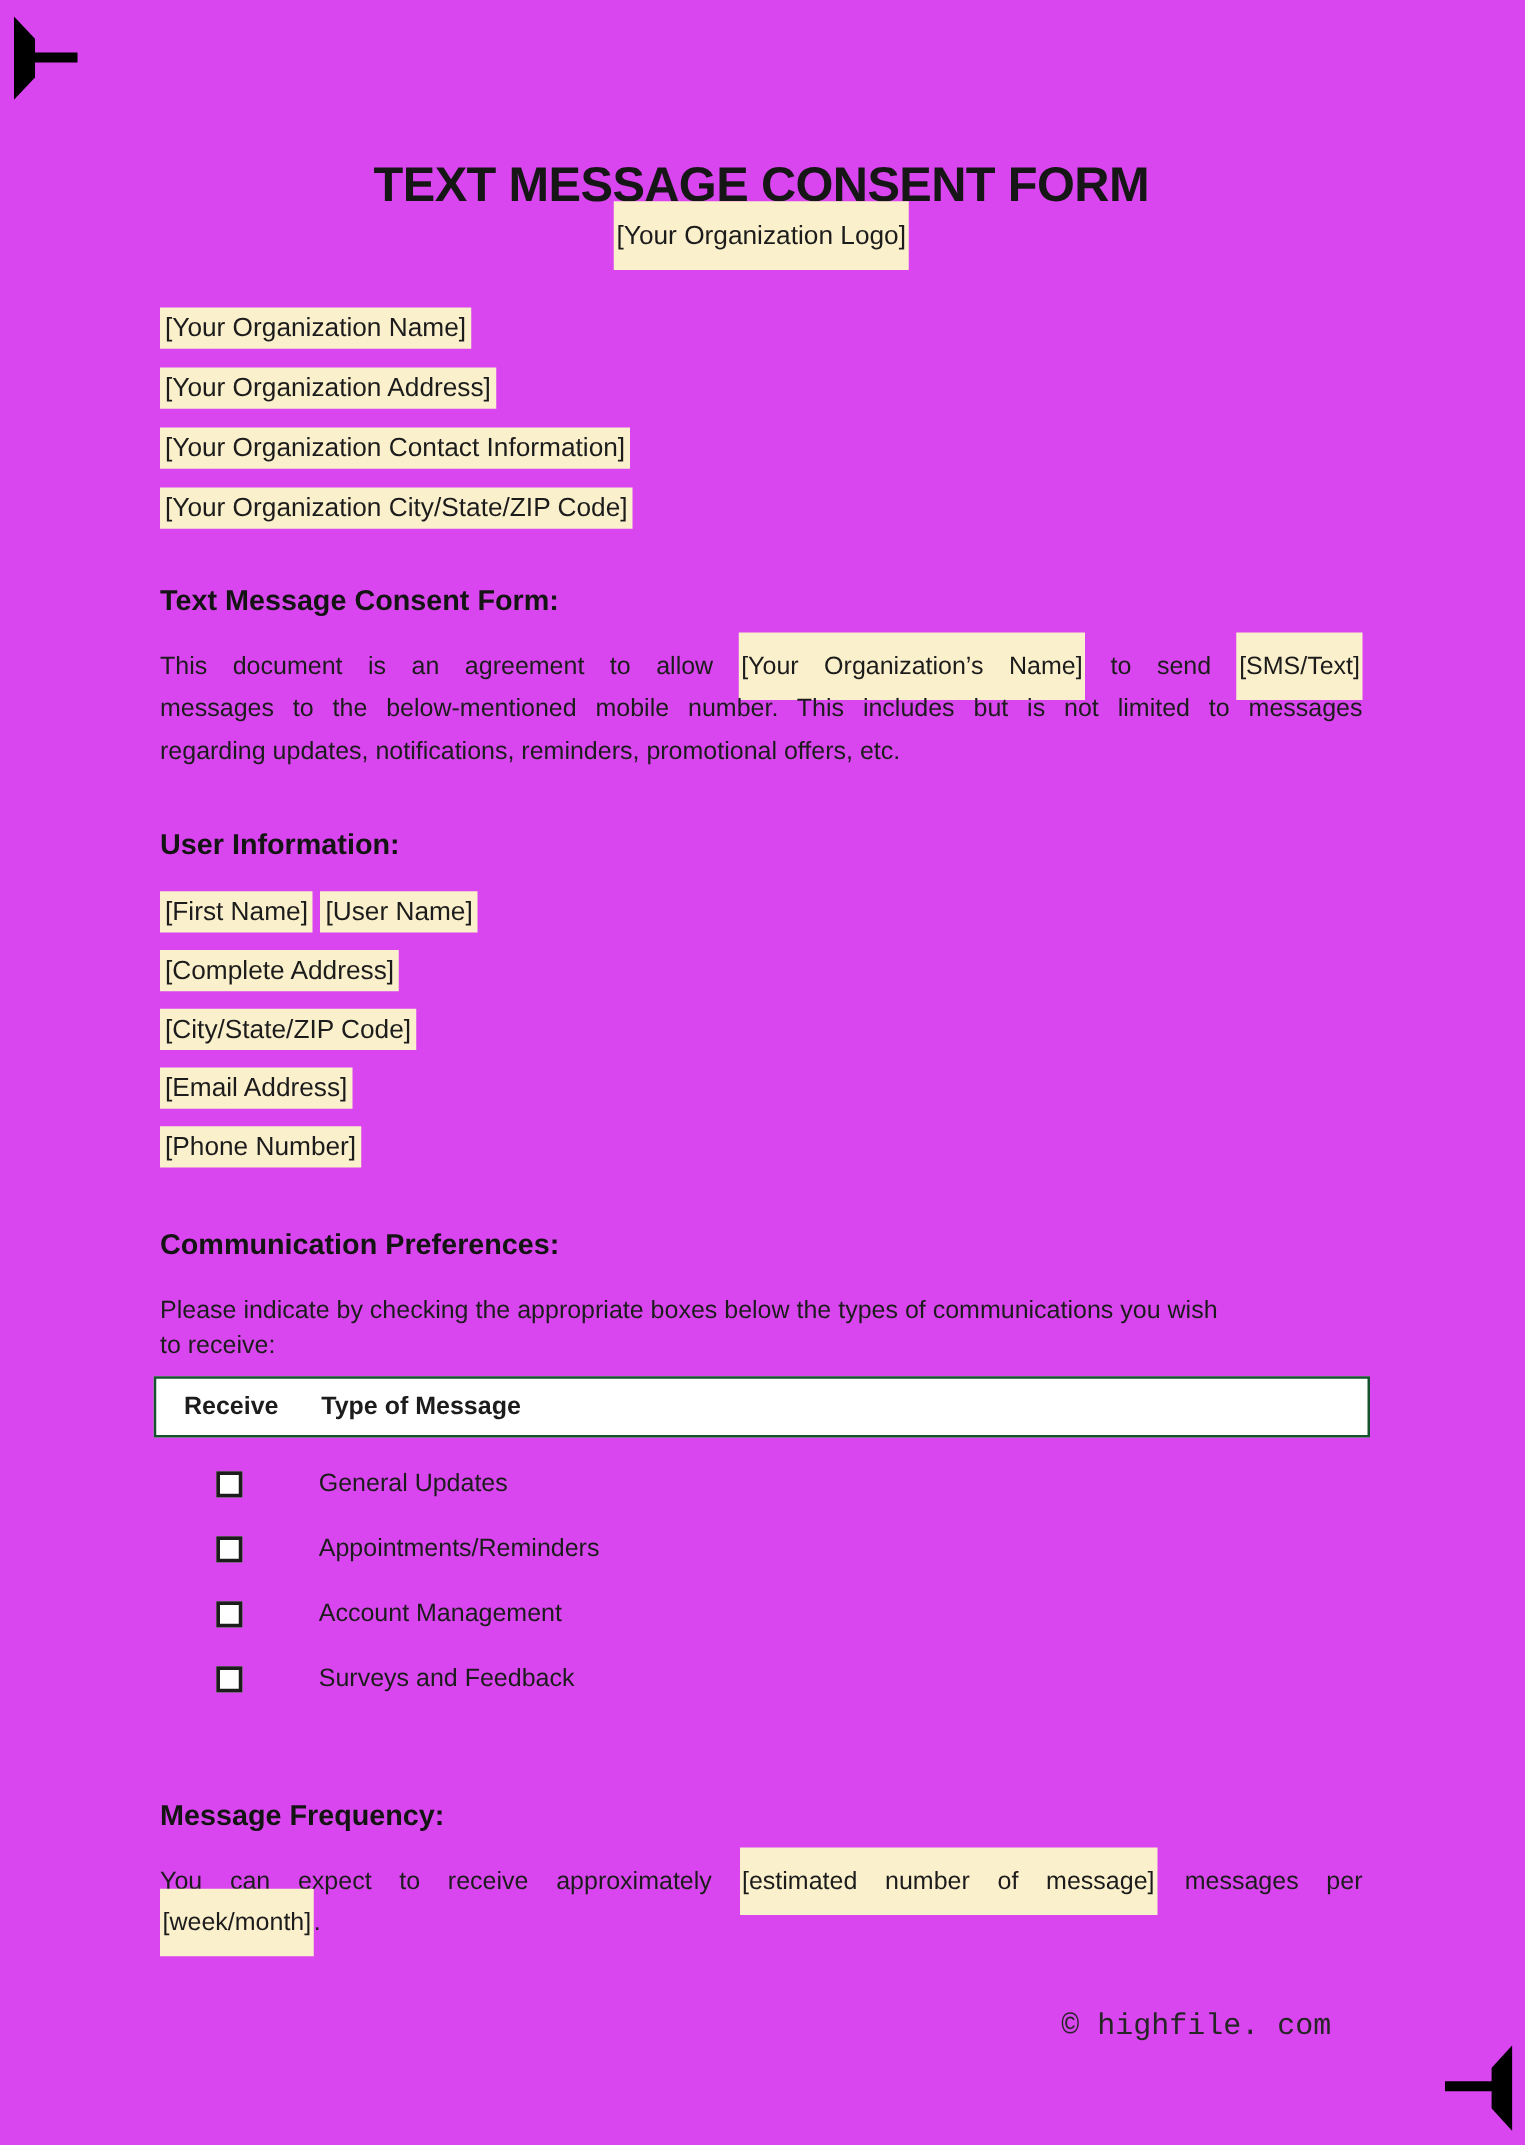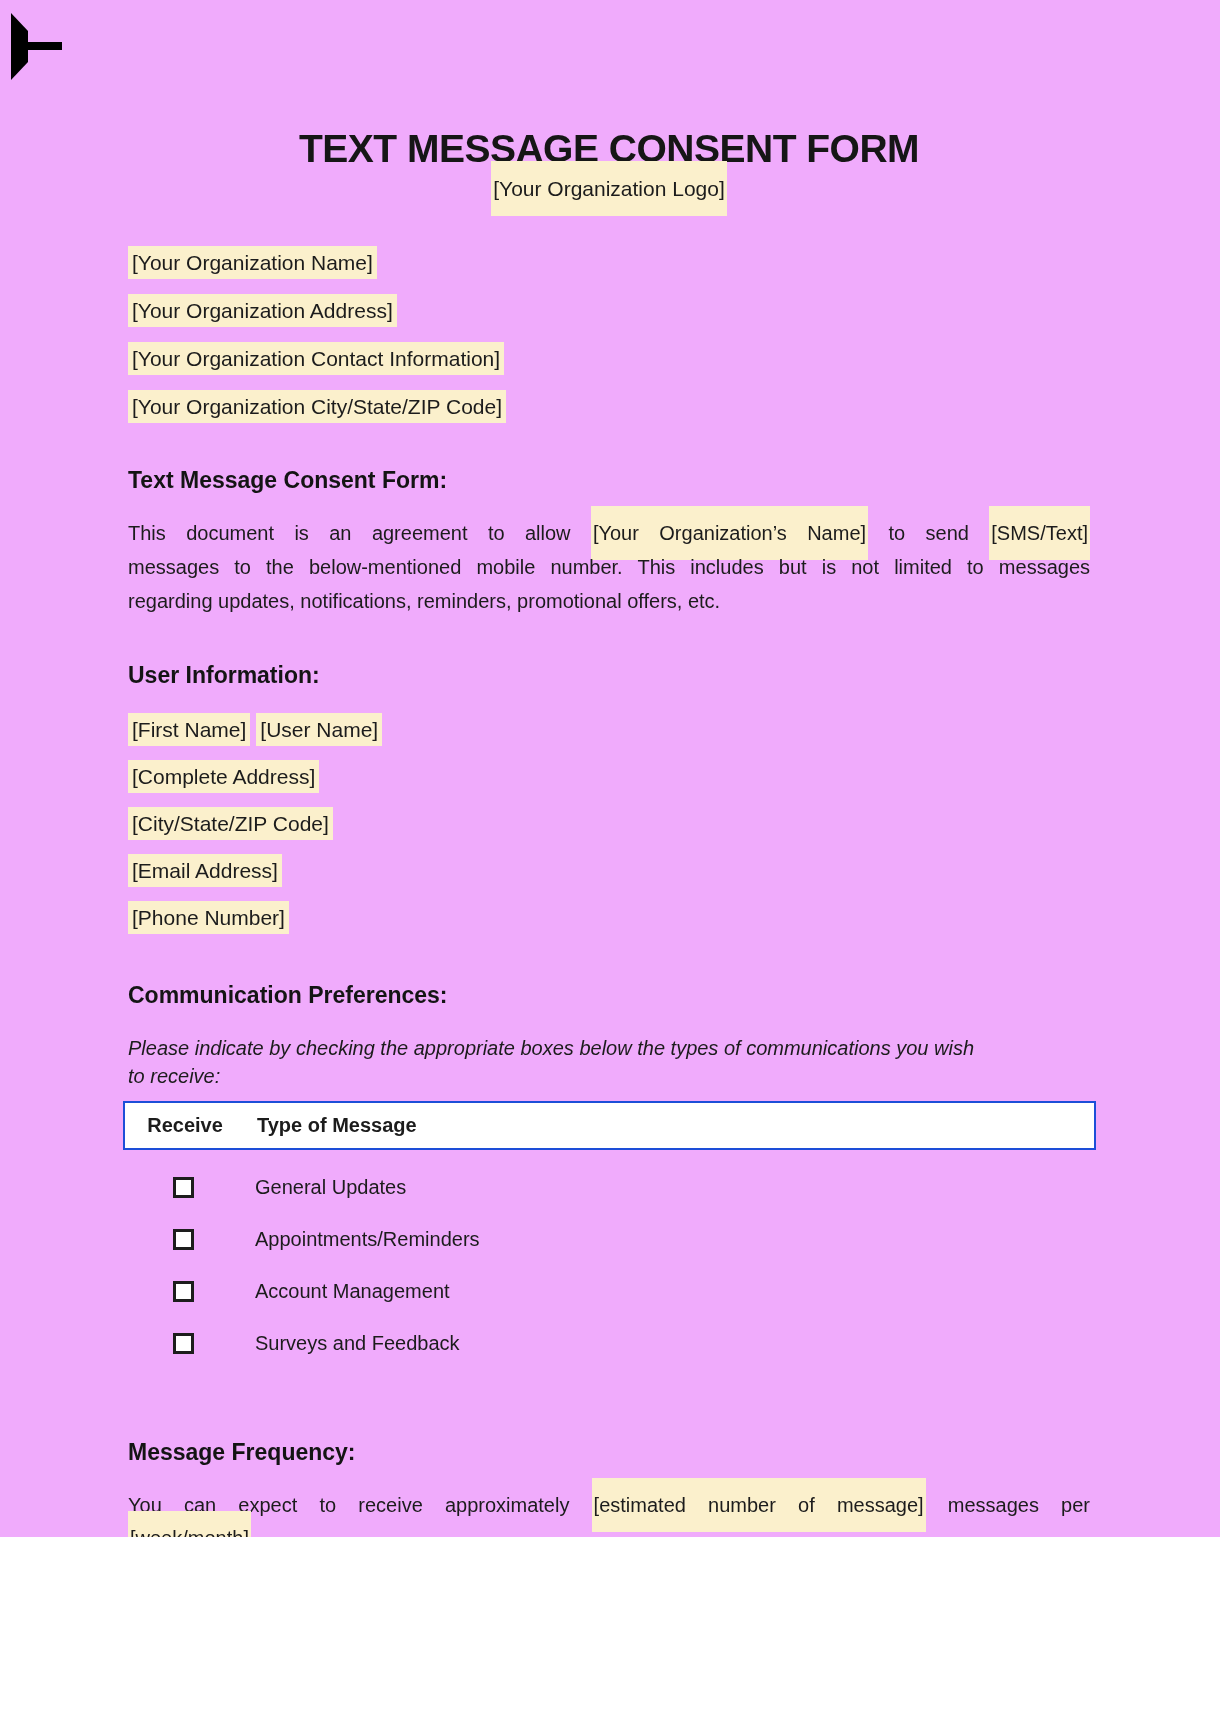--- a/index.html
+++ b/index.html
@@ -1,17 +1,17 @@
 <!DOCTYPE html>
 <html><head>
 <meta charset="utf-8">
 <style>
   html,body { margin:0; padding:0; background:#ffffff; }
   .page {
-    position:relative; width:1220px; height:1537px; background:#f0abfc;
+    position:relative; width:1220px; height:1716px; background:#d946ef;
     font-family:"Liberation Sans", sans-serif; color:#1c1c1c; overflow:hidden;
   }
   .abs { position:absolute; }
   .content-w { left:128px; width:962px; }
 
   .doc-title { top:126px; text-align:center; font-size:39px; font-weight:bold;
     line-height:46px; letter-spacing:-0.5px; color:#161616; }
   .doc-subtitle { top:174px; text-align:center; font-size:21px; line-height:30px; }
 
   .hl { background:#FBF0CC; padding:2px 4px; }
@@ -31,25 +31,25 @@
   .h-freq { top:1438px; }
 
   .body-par { font-size:20px; }
   .par-consent { top:516px; }
   .par-consent .line { line-height:34px; }
   .par-freq { top:1489px; }
   .par-freq .line { line-height:33px; }
   .line.just { text-align:justify; text-align-last:justify; }
 
   .intro { top:1034px; }
-  .intro .line { font-size:20px; line-height:28px;font-style:italic; }
+  .intro .line { font-size:20px; line-height:28px; }
 
   .pref-table { top:1101px; left:123px; width:973px; }
   .pref-header { display:flex; align-items:center; box-sizing:border-box;
-    height:49px; border:2px solid #1d4ed8; background:#ffffff; }
+    height:49px; border:2px solid #14532d; background:#ffffff; }
   .col-receive { width:120px; display:flex; justify-content:center; }
   .col-label { padding-left:12px; }
   .pref-header .cell-text { font-size:20px; font-weight:bold; }
   .pref-row { display:flex; align-items:center; height:30px; margin-top:22px; }
   .pref-row:first-of-type { margin-top:13px; }
   .pref-row .col-label { font-size:20px; }
   .checkbox { box-sizing:border-box; width:21px; height:21px;
     border:3px solid #1d1d1d; background:#ffffff; }
 
   .footer { top:1608px; right:155px; font-size:24px; color:#262626;font-family:Liberation Mono, monospace; }

